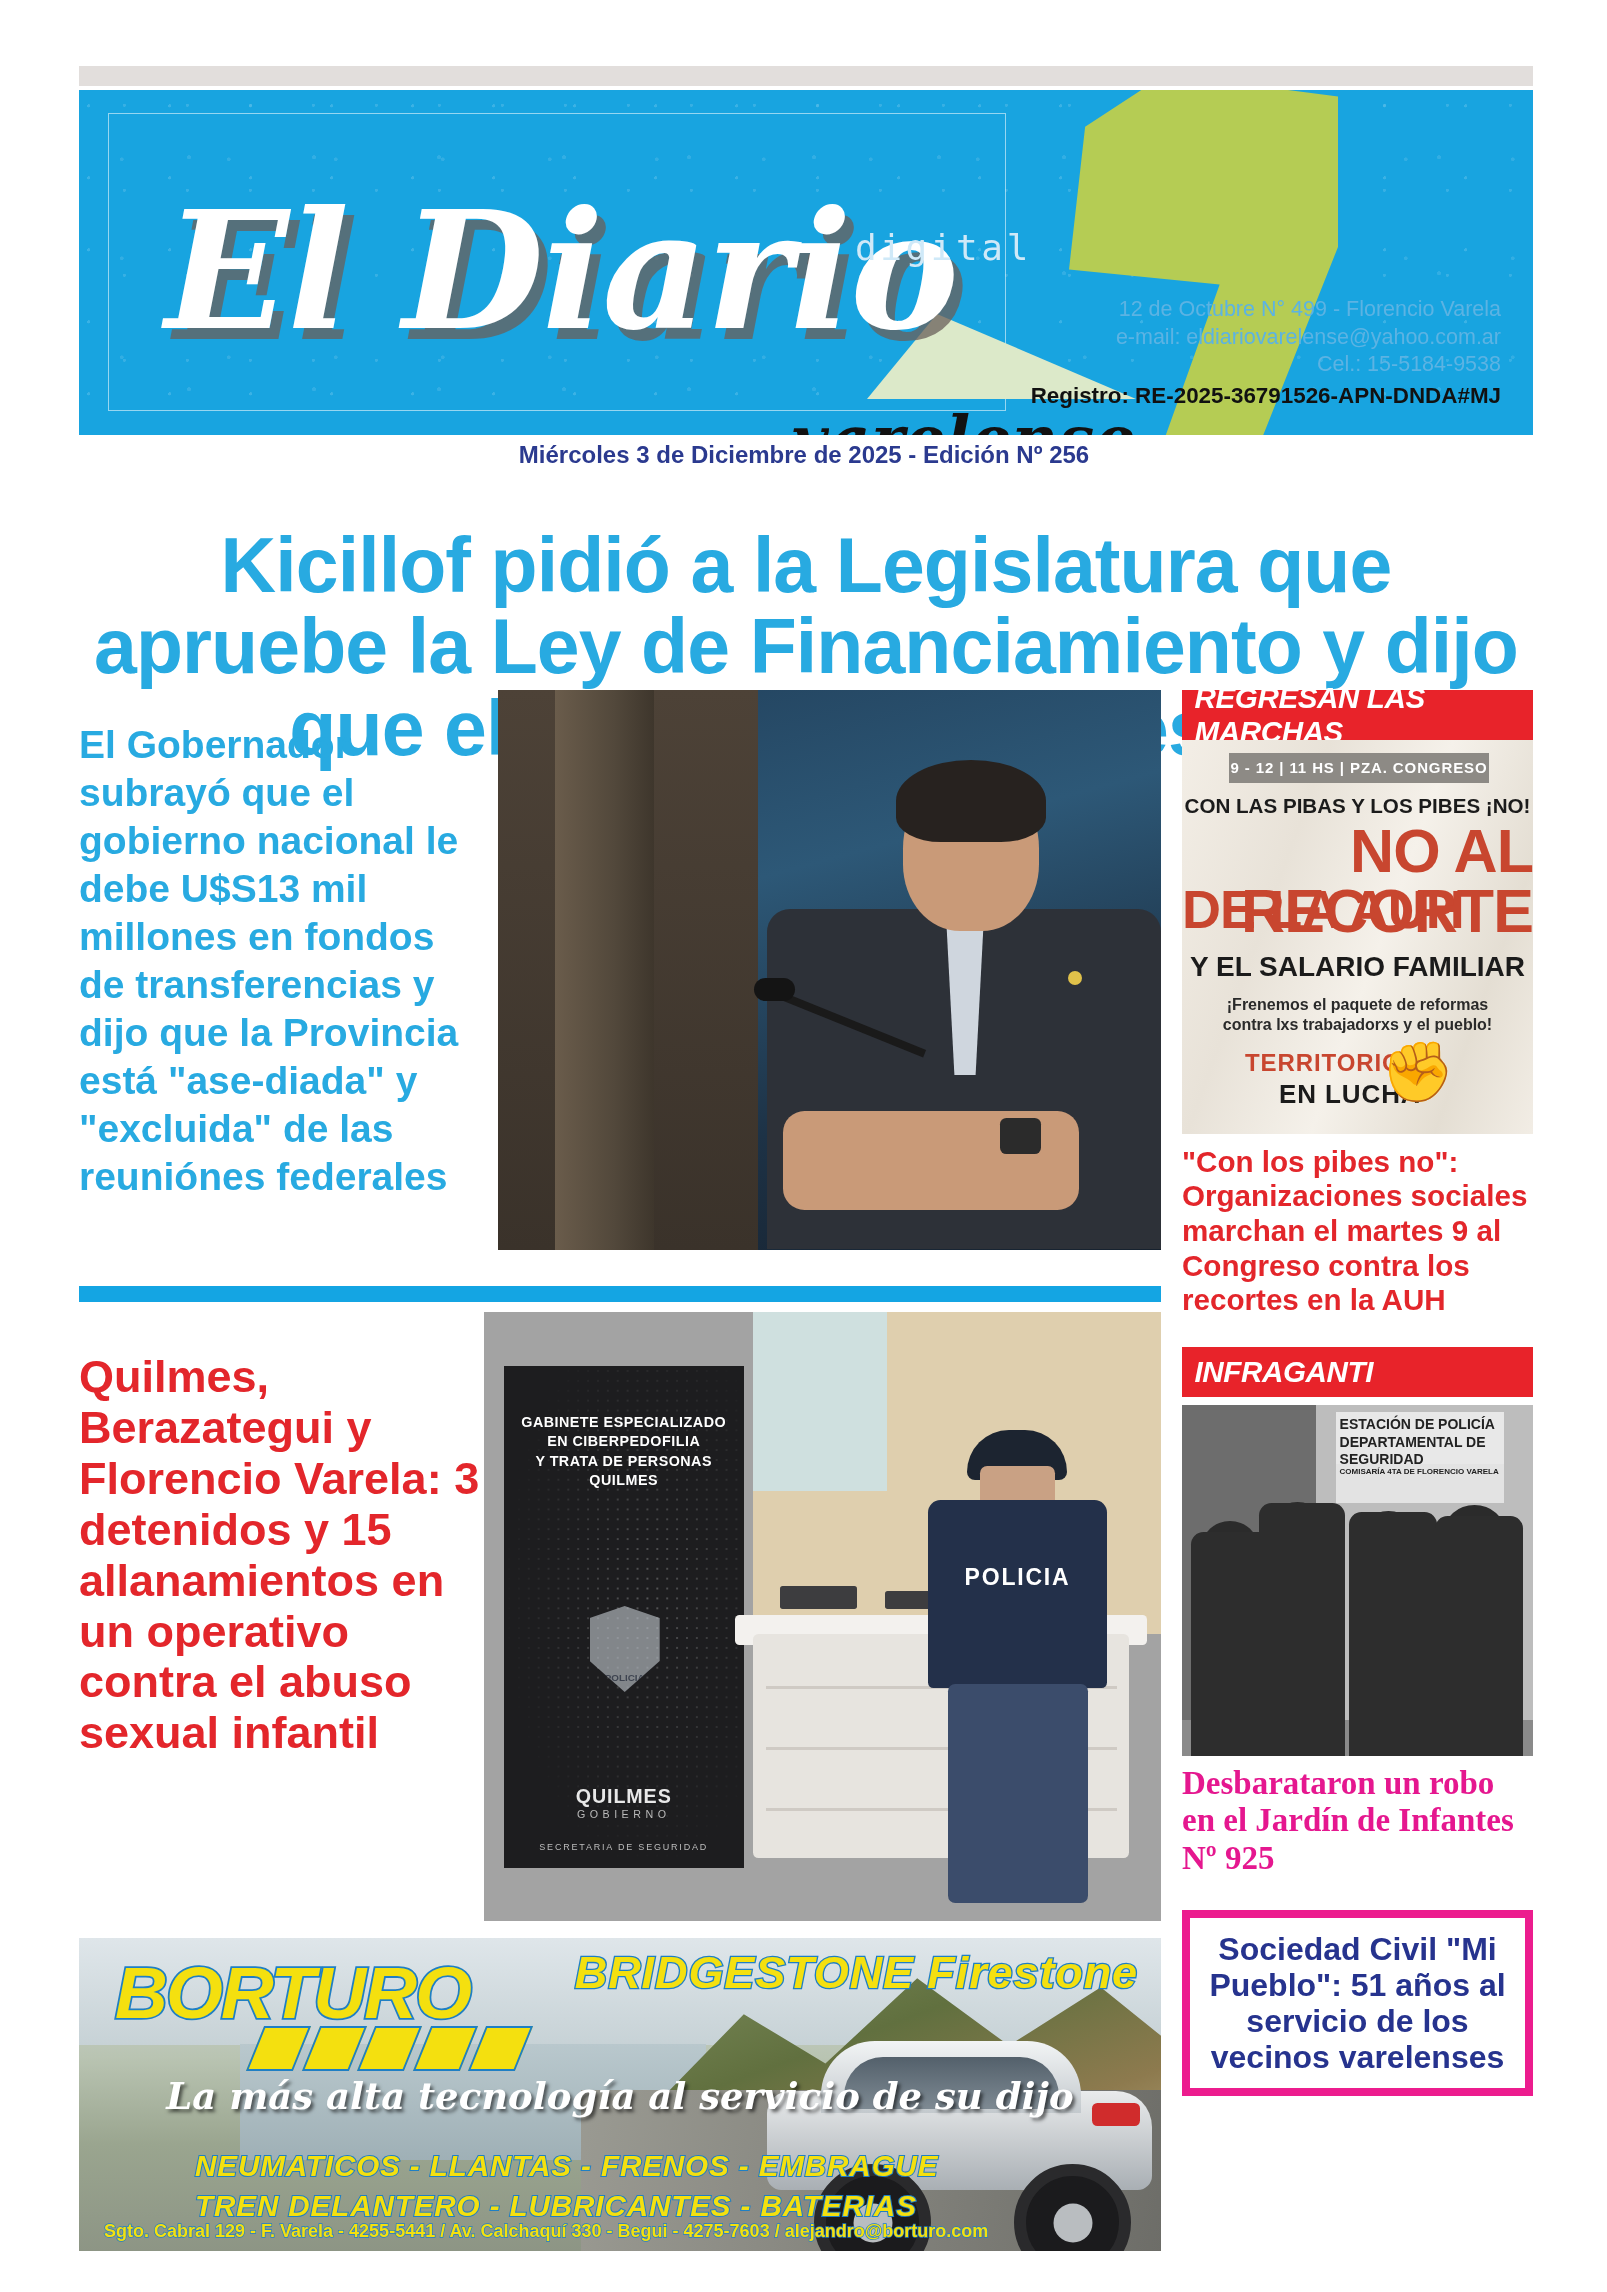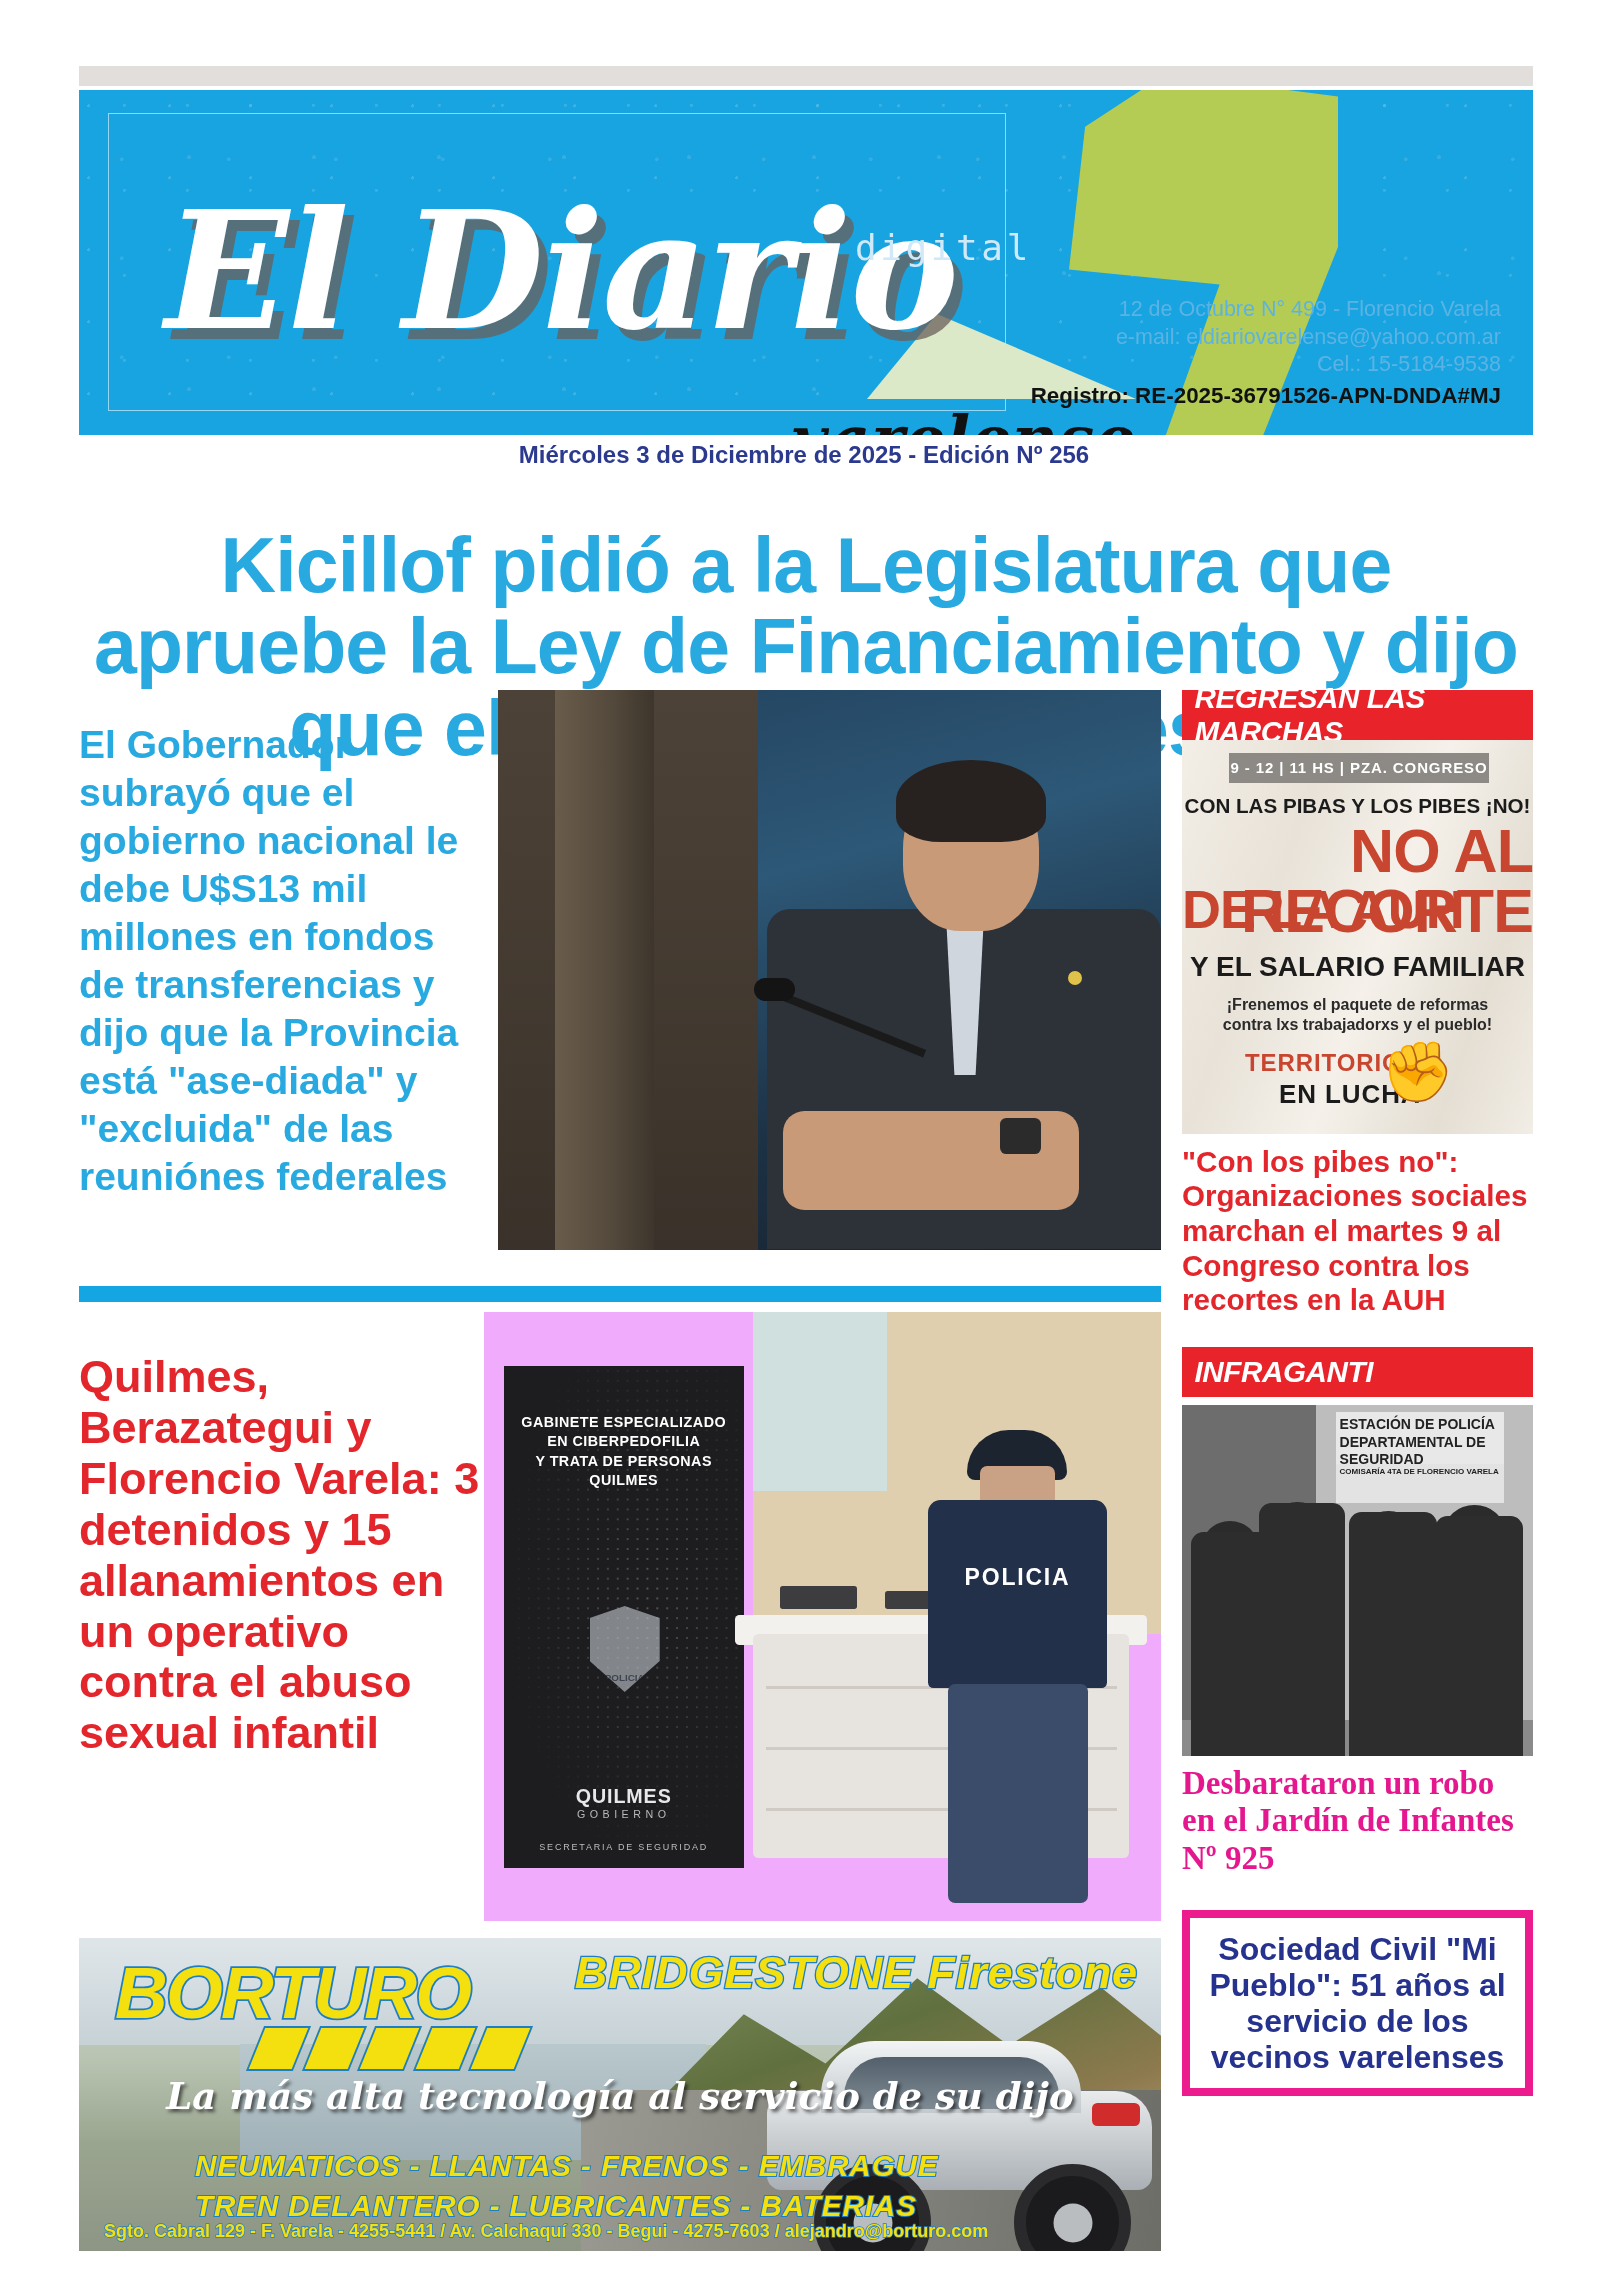--- a/index.html
+++ b/index.html
@@ -44,21 +44,21 @@
   
   .headline{position:absolute;left:79px;top:473px;width:1454px;
     font-size:77px;line-height:1.06;font-weight:700;color:#28aae1;
     letter-spacing:-0.9px;text-align:center;}
 
   
   .col-left{position:absolute;left:79px;top:682px;width:399px;}
   .lead{font-size:39px;line-height:1.23;font-weight:700;color:#28aae1;}
 
   .photo-main{position:absolute;left:498px;top:690px;width:663px;height:560px;overflow:hidden;background:#23384e;}
-  .photo-police{position:absolute;left:484px;top:1312px;width:677px;height:609px;overflow:hidden;background:#f0abfc;}
+  .photo-police{position:absolute;left:484px;top:1312px;width:677px;height:609px;overflow:hidden;background:#a3a3a3;}
 
   
   .divider-cyan{position:absolute;left:79px;top:1286px;width:1082px;height:16px;background:#14a5e3;}
 
   .headline2{position:absolute;left:79px;top:1315px;width:403px;
     font-size:45px;line-height:1.13;font-weight:700;color:#e3262b;}
 
   
   .rail{position:absolute;left:1182px;top:690px;width:351px;}
   .rail-tag{height:50px;background:#e8232a;color:#fff;font-style:italic;font-weight:700;

